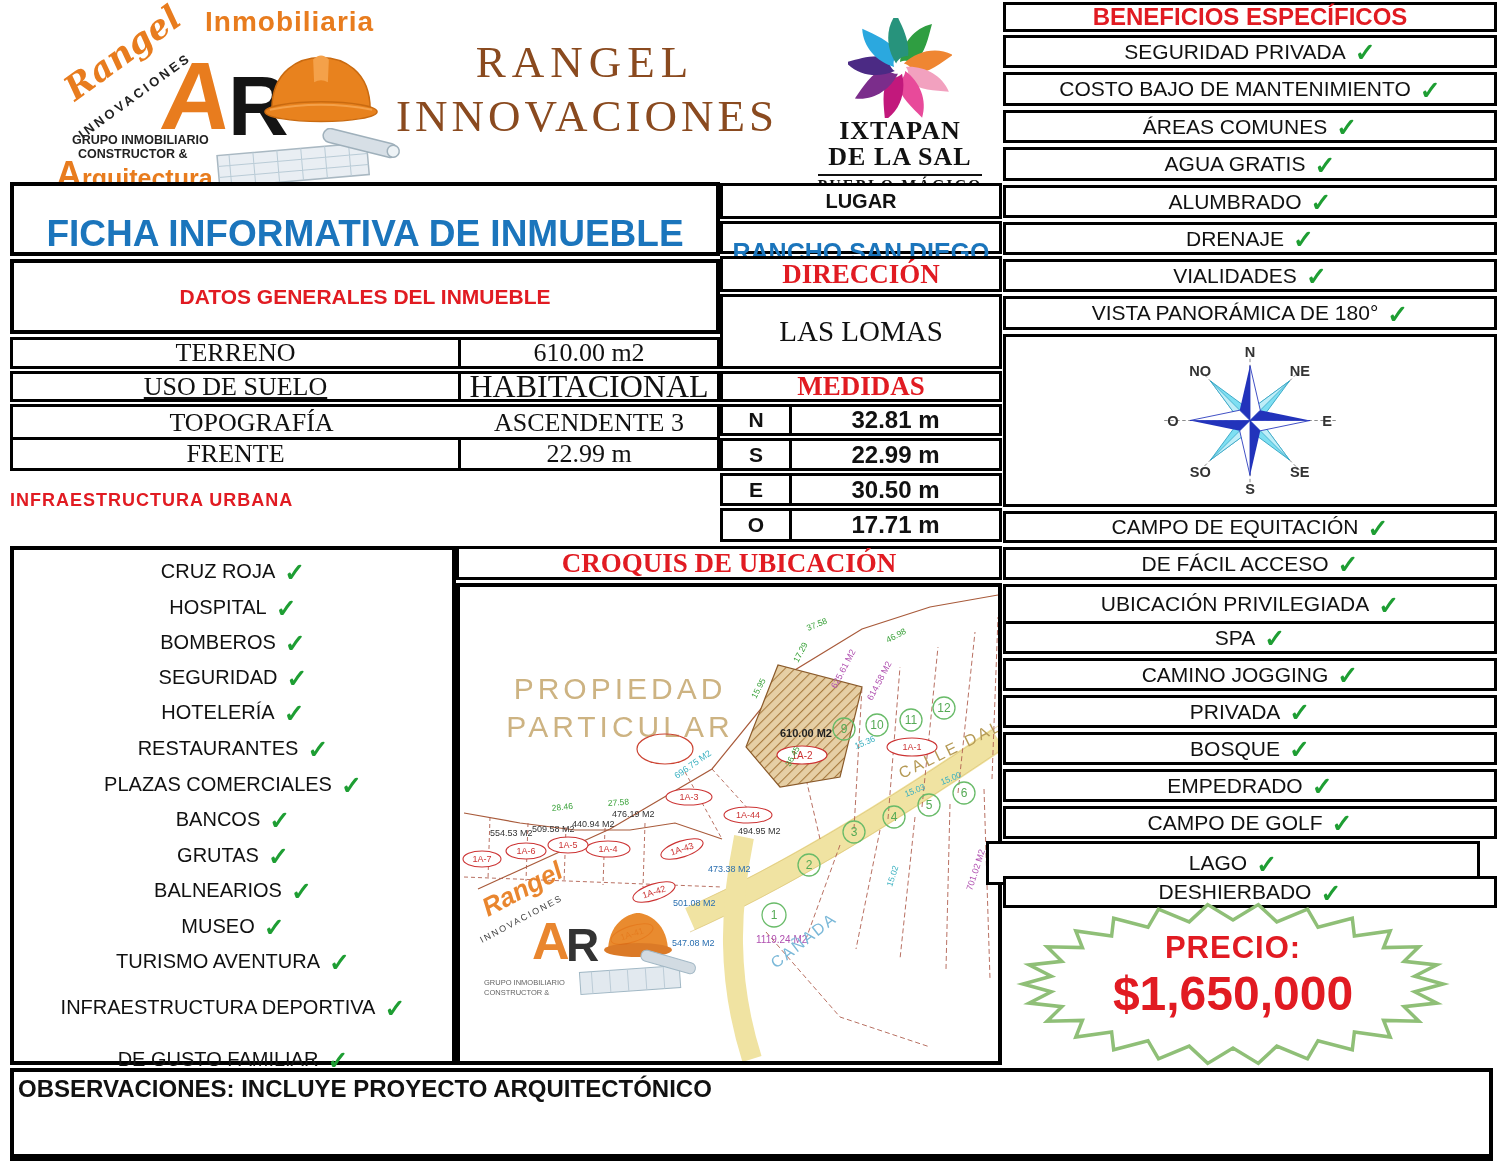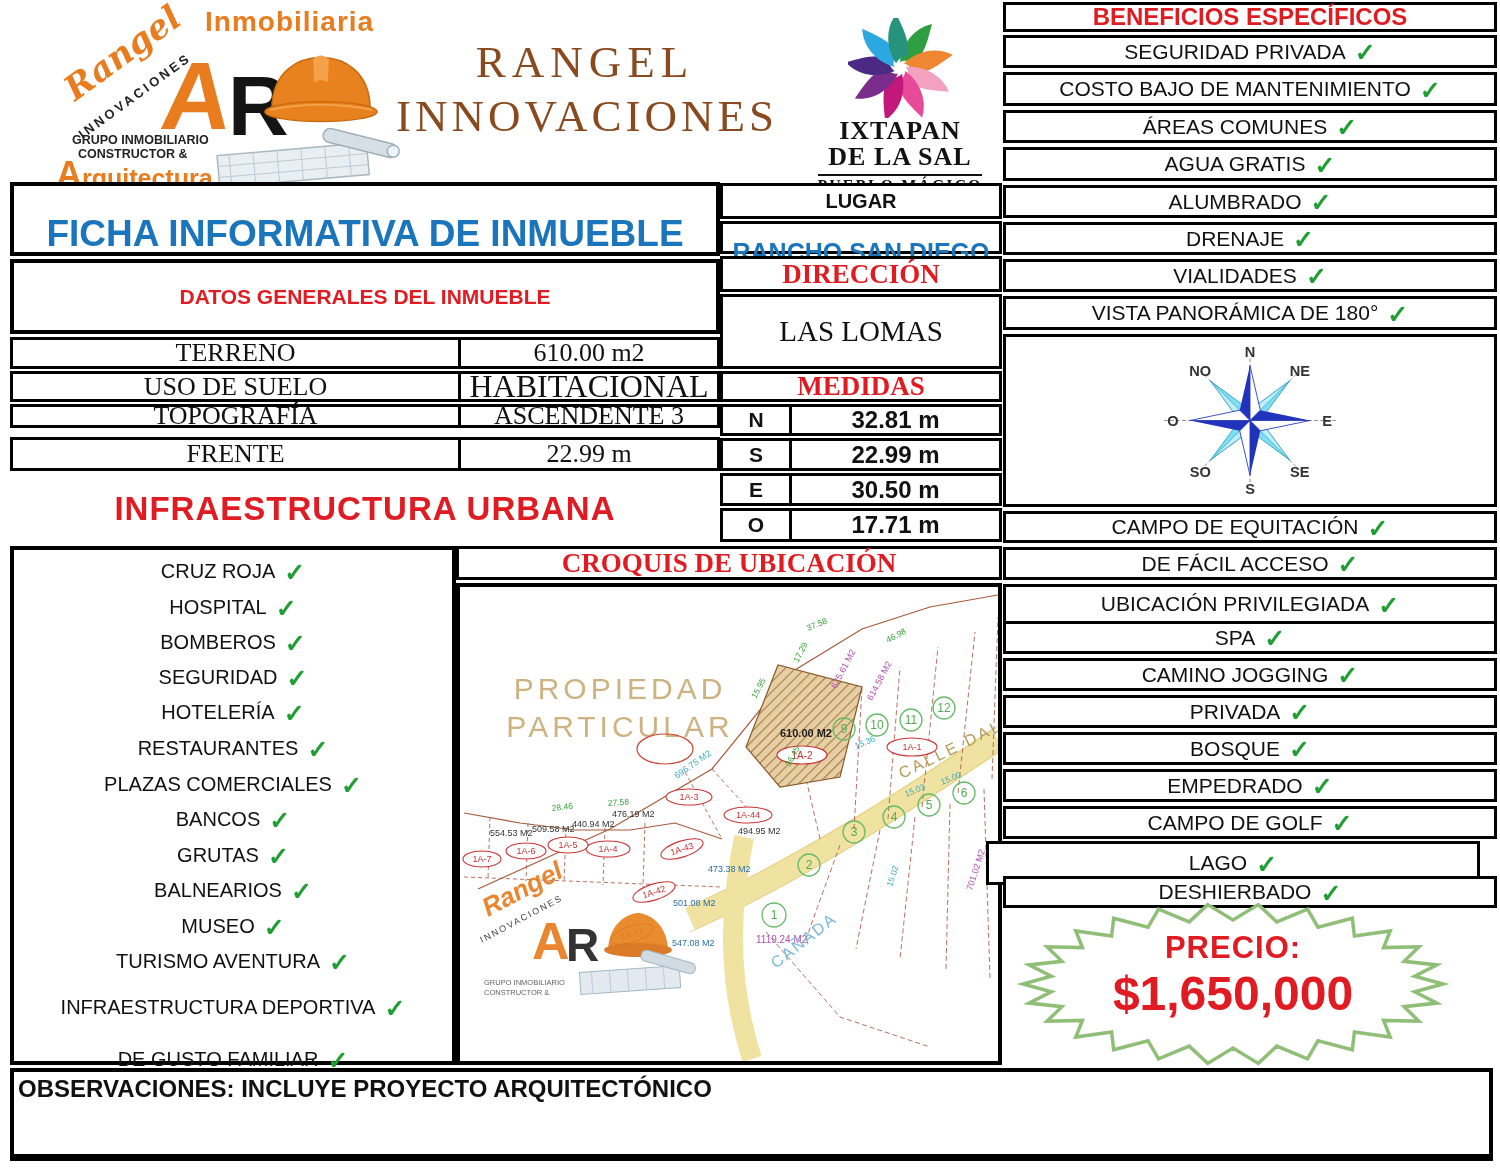--- a/index.html
+++ b/index.html
@@ -91,45 +91,45 @@
 
   <div class="row serif" style="left:10px;top:337px;width:710px;height:32px;padding:0;">
     <div class="dl" style="width:445px;height:100%;border-right:3px solid #000;font-size:26px;">
         <span>TERRENO</span>
       </div>
     <div class="dl" style="flex:1;height:100%;font-size:26px;">
         <span>610.00 m2</span>
       </div>
   </div>
   <div class="row serif" style="left:10px;top:371px;width:710px;height:31px;padding:0;">
-    <div class="dl" style="width:445px;height:100%;border-right:3px solid #000;font-size:26px;">
+    <div class="dl" style="width:445px;height:100%;border-right:3px solid #000;font-size:26px;text-decoration:underline;">
         <span>USO DE SUELO</span>
       </div>
     <div class="dl" style="flex:1;height:100%;font-size:32px;">
         <span>HABITACIONAL</span>
       </div>
   </div>
-  <div class="row serif" style="left:10px;top:404px;width:710px;height:24px;padding:0;justify-content:flex-end;">
+  <div class="row serif" style="left:10px;top:404px;width:710px;height:14px;padding:16px;justify-content:flex-end;">
     <div class="dl" style="width:445px;height:100%;border-right:3px solid #000;font-size:26px;">
         <span>TOPOGRAFÍA</span>
       </div>
     <div class="dl" style="flex:1;height:100%;font-size:26px;">
         <span>ASCENDENTE 3</span>
       </div>
   </div>
   <div class="row serif" style="left:10px;top:437px;width:710px;height:34px;padding:0;">
     <div class="dl" style="width:445px;height:100%;border-right:3px solid #000;font-size:26px;">
         <span>FRENTE</span>
       </div>
     <div class="dl" style="flex:1;height:100%;font-size:26px;">
         <span>22.99 m</span>
       </div>
   </div>
 
-  <div class="abs red bold" style="left:10px;top:490px;width:710px;text-align:center;font-size:33px;letter-spacing:1px;">INFRAESTRUCTURA URBANA</div>
+  <div class="abs red bold" style="left:10px;top:490px;width:710px;font-size:18px;letter-spacing:1px;">INFRAESTRUCTURA URBANA</div>
 
   <div class="box" style="left:10px;top:546px;width:446px;height:519px;">
     <div class="citem" style="top:8px;">
         <span>CRUZ ROJA</span>
         <span class="check">✓</span>
       </div>
     <div class="citem" style="top:44px;">
         <span>HOSPITAL</span>
         <span class="check">✓</span>
       </div>

